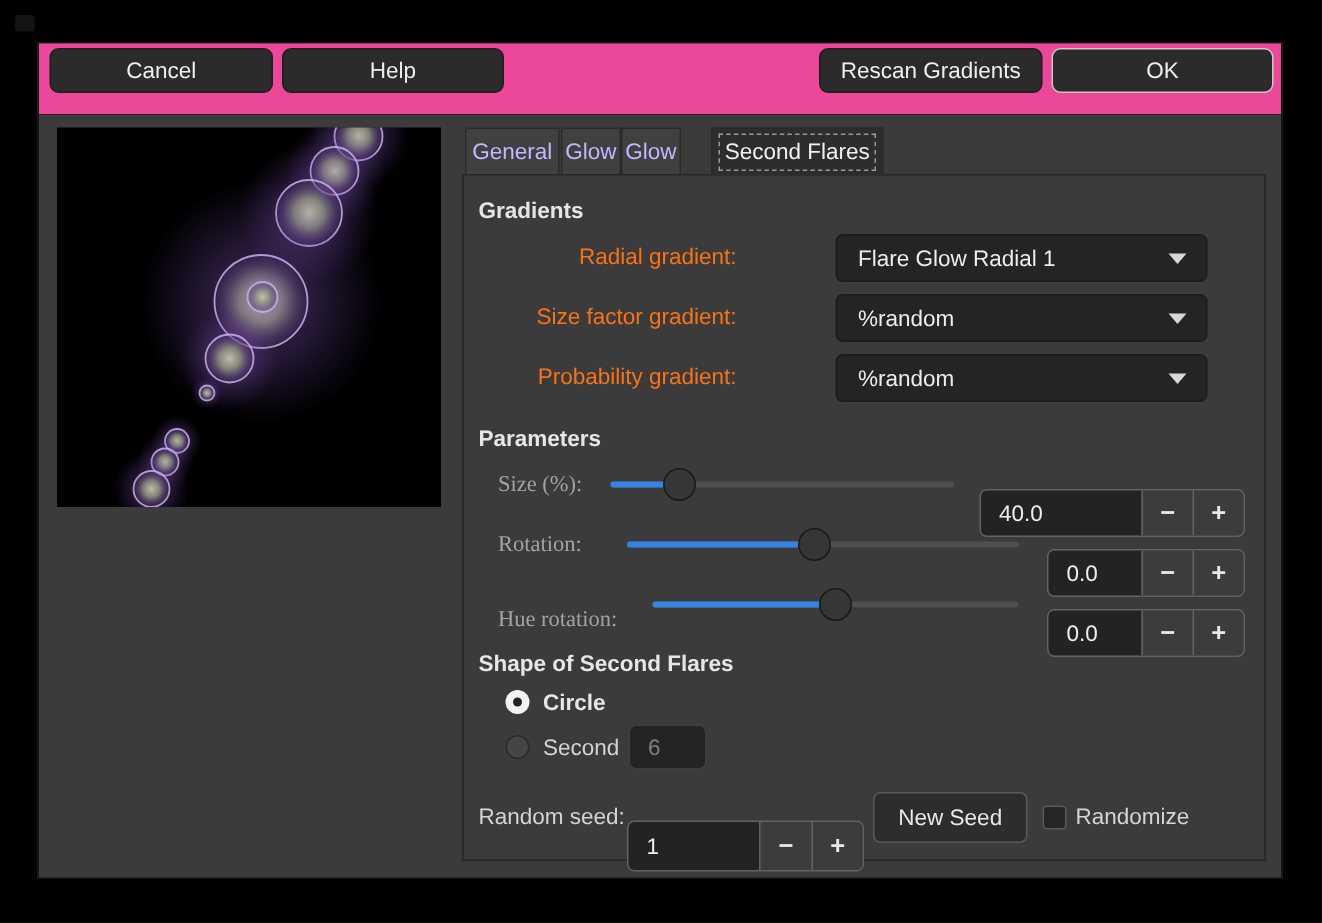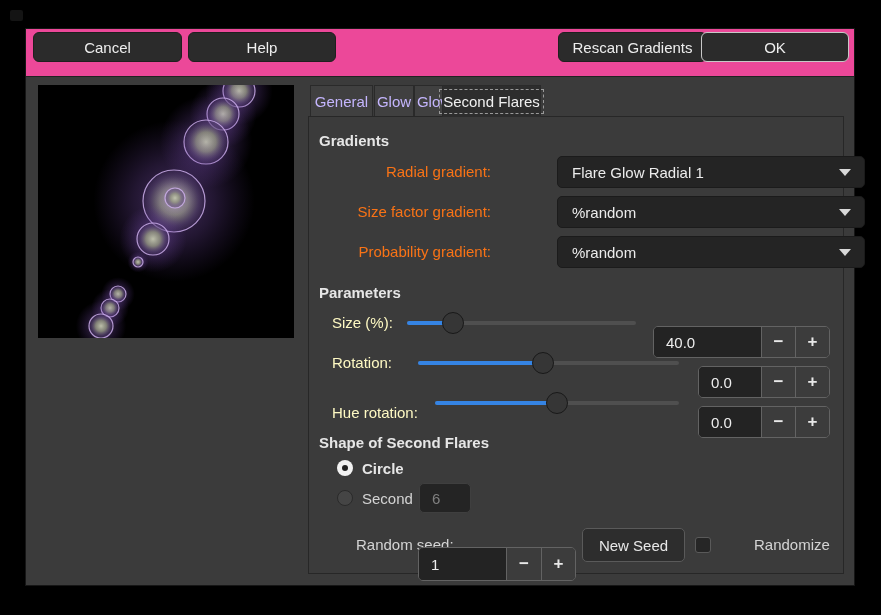--- a/index.html
+++ b/index.html
@@ -32,25 +32,25 @@
   .tab { position:absolute; top:56px; height:31px; background:#404040;
          border:1px solid #2a2a2a; border-bottom:none; color:#c4b5fd;
          font-size:15px; display:flex; align-items:center; justify-content:center; }
   .tab.active { background:#2d2d2d; color:#f0f0f0; height:32px; z-index:2; }
   .tab.active .tab-label { outline:1px dashed #999; outline-offset:3px; }
 
   
   .heading { position:absolute; color:#e6e6e6; font-size:15px; font-weight:bold; }
   .glabel  { position:absolute; left:293px; width:172px; text-align:right;
              color:#f97316; font-size:15px; line-height:32px; }
-  .plabel  { position:absolute; left:306px; color:#fef9c3; font-size:15px;
-             line-height:32px; }
-
-  
-  .dropdown { position:absolute; left:531px; width:308px; height:32px;
+  .plabel  { position:absolute; left:306px; color:#a3a3a3; font-size:15px;
+             line-height:32px;font-family:Liberation Serif, serif; }
+
+  
+  .dropdown { position:absolute; left:531px; width:248px; height:32px;
               background:#242424; border:1px solid #1b1b1b; border-radius:5px;
               display:flex; align-items:center; color:#ececec; font-size:15px; }
   .dropdown .val { padding-left:14px; flex:1; }
   .dd-arrow { width:0; height:0; border-left:6px solid transparent;
               border-right:6px solid transparent; border-top:7px solid #d8d8d8;
               margin-right:13px; }
 
   
   .slider { position:absolute; height:32px; }
   .track { position:absolute; left:0; right:0; top:14px; height:4px;
@@ -81,33 +81,33 @@
   .radio-label.bold { font-weight:bold; color:#e6e6e6; }
   .entry { background:#242424; border:1px solid #3f3f3f; border-radius:5px;
            color:#ededed; font-size:15px; display:flex; align-items:center;
            padding-left:12px; }
   .entry.disabled { color:#808080; }
   .push-btn { position:absolute; background:#2d2d2d; border:1px solid #5a5a5a;
               border-radius:5px; color:#e8e8e8; font-size:15px; display:flex;
               align-items:center; justify-content:center; }
   .checkbox { position:absolute; width:16px; height:16px; background:#262626;
               border:1px solid #5a5a5a; border-radius:3px; }
-  .chk-label { position:absolute; color:#d4d4d4; font-size:15px; line-height:34px;margin-left:37px; }
+  .chk-label { position:absolute; color:#d4d4d4; font-size:15px; line-height:34px; }
 </style>
 </head>
 <body>
 
 <div class="win-icon"></div>
 
 <div class="window">
 
   <div class="titlebar">
     <div class="tb-btn" style="left:7px;width:149px">Cancel</div>
     <div class="tb-btn" style="left:162px;width:148px">Help</div>
-    <div class="tb-btn" style="left:532px;width:149px">Rescan Gradients</div>
+    <div class="tb-btn" style="left:520px;width:149px">Rescan Gradients</div>
     <div class="tb-btn default" style="left:675px;width:148px">OK</div>
   </div>
 
   <div class="preview">
     <svg width="256" height="253" viewBox="0 0 256 253">
       <defs>
         <radialGradient id="gCore">
           <stop offset="0" stop-color="#c2c6ad" stop-opacity="0.95"></stop>
           <stop offset="0.45" stop-color="#8f927e" stop-opacity="0.85"></stop>
           <stop offset="0.8" stop-color="#5c4a73" stop-opacity="0.5"></stop>
@@ -156,21 +156,21 @@
 
   <div class="tab" style="left:284px;width:63px">
     <span class="tab-label">General</span>
     </div>
   <div class="tab" style="left:348px;width:40px">
     <span class="tab-label">Glow</span>
     </div>
   <div class="tab" style="left:388px;width:40px">
     <span class="tab-label">Glow</span>
     </div>
-  <div class="tab active" style="left:416px;width:99px">
+  <div class="tab active" style="left:448px;width:115px">
     <span class="tab-label">Second Flares</span>
     </div>
 
   <div class="frame"></div>
 
   <div class="heading" style="left:293px;top:103px">Gradients</div>
 
   <div class="glabel" style="top:127px">Radial gradient:</div>
   <div class="dropdown" style="top:127px">
     <span class="val">Flare Glow Radial 1</span>

